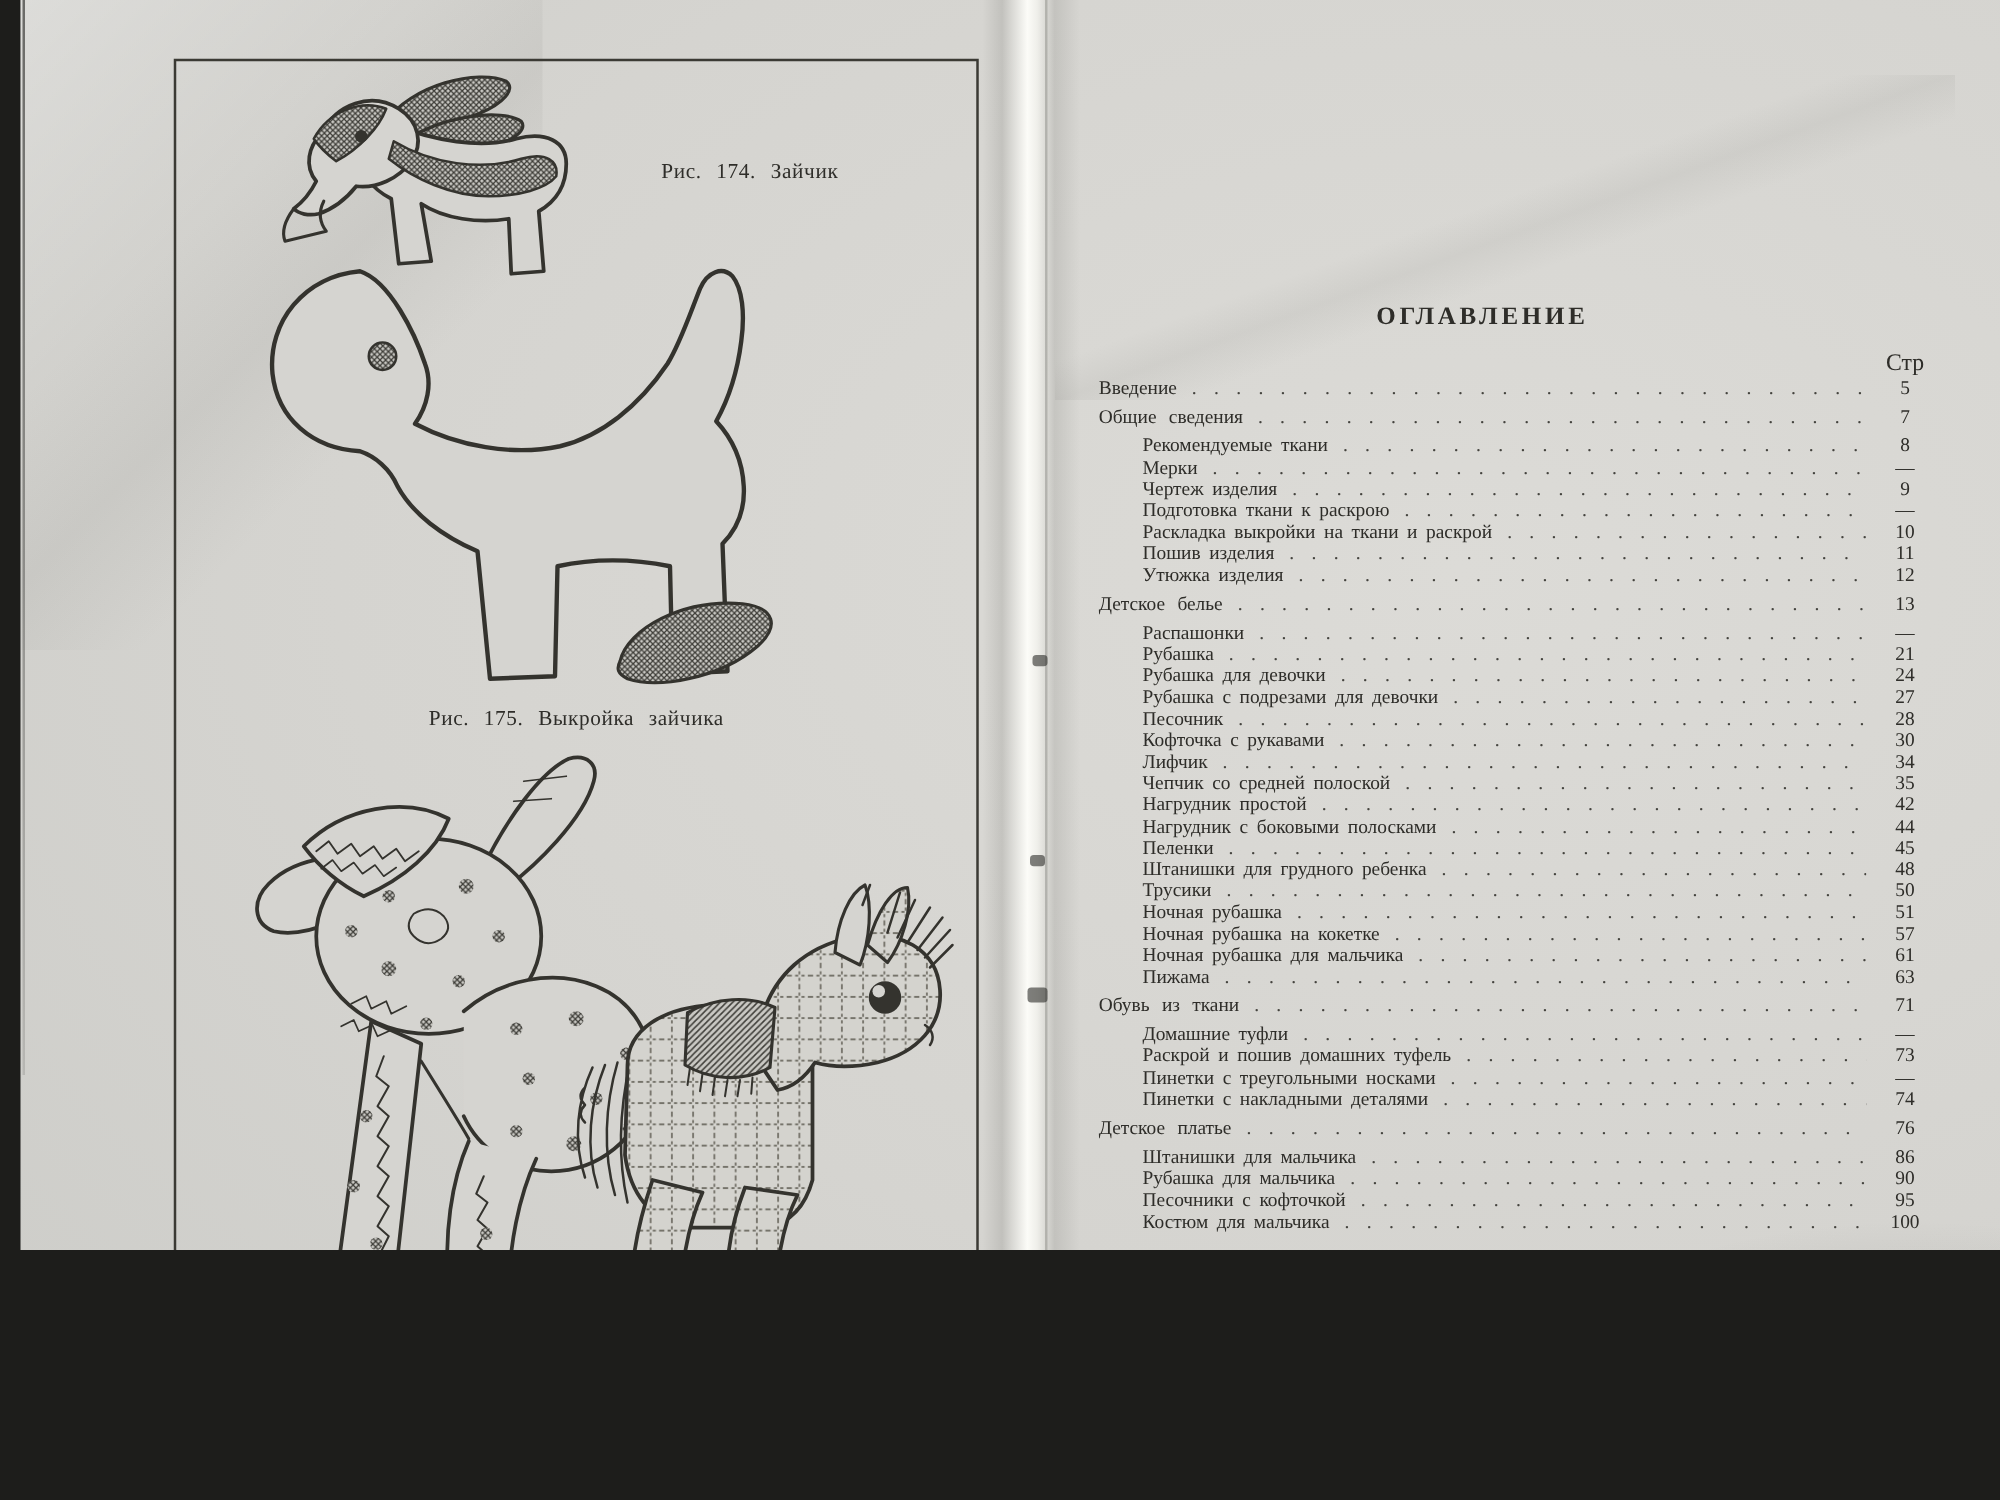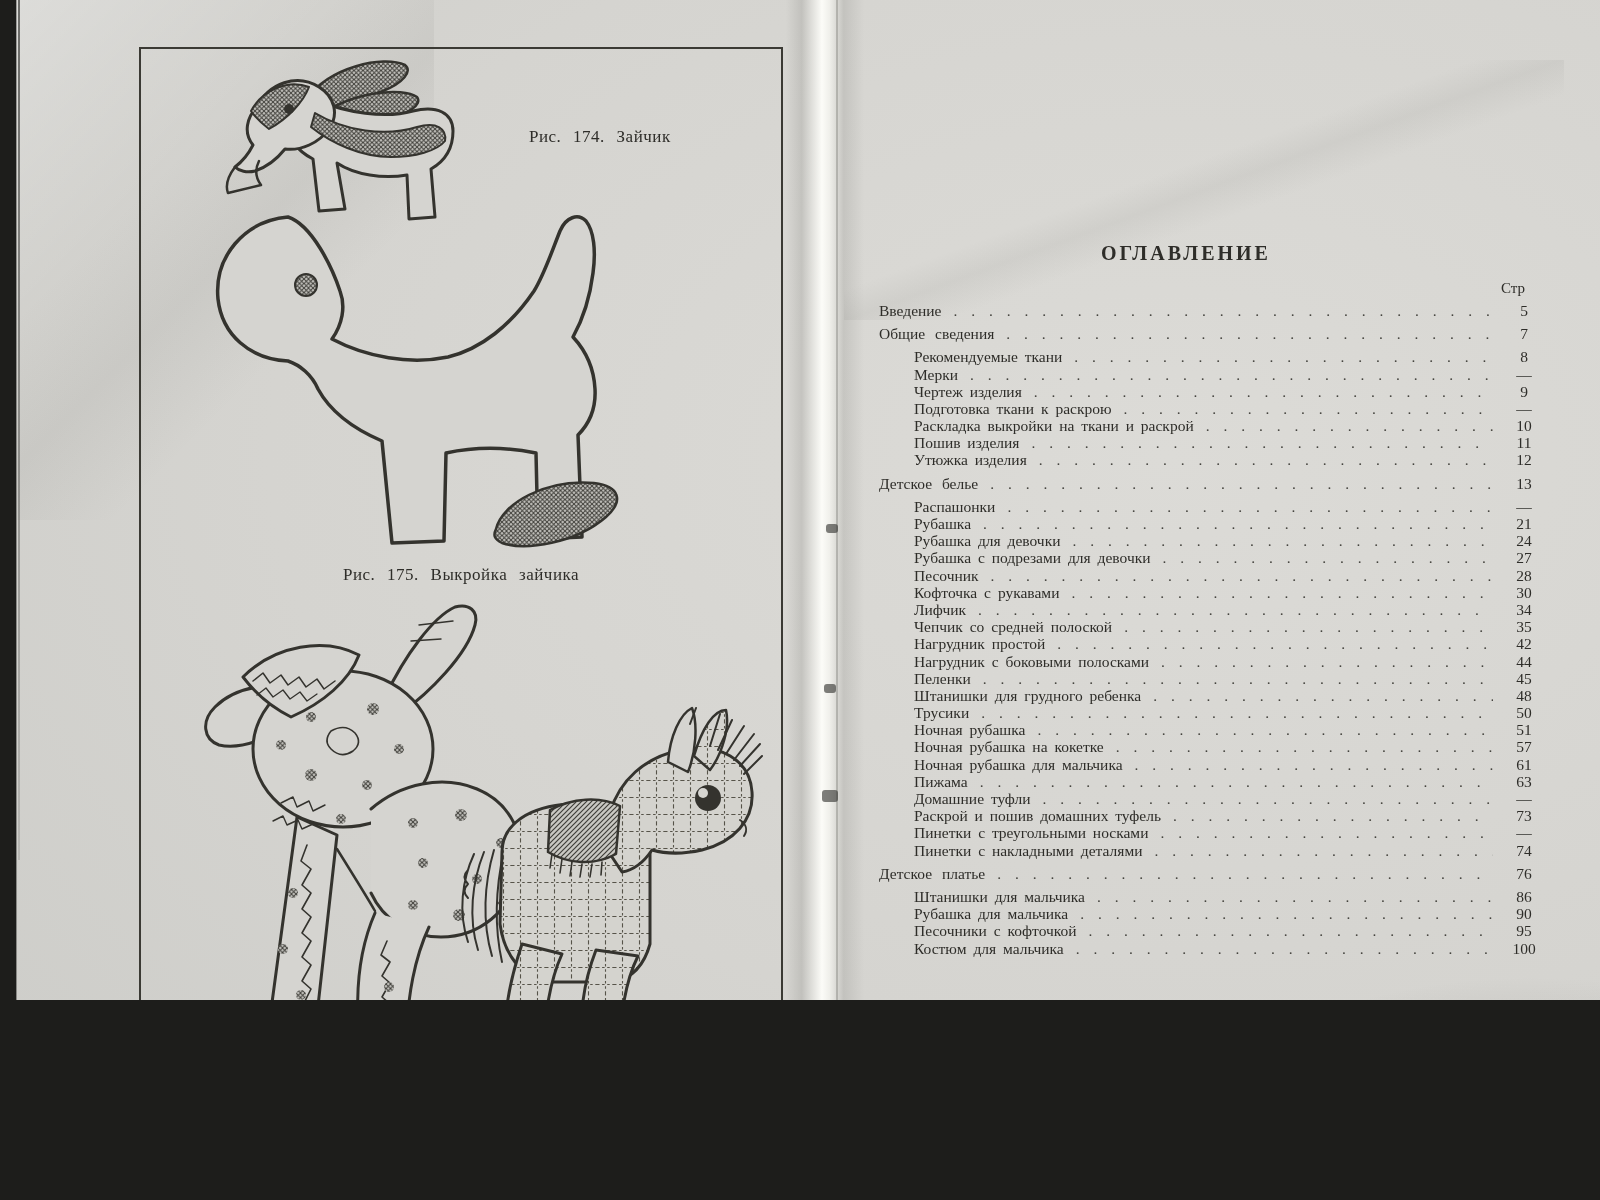--- a/index.html
+++ b/index.html
@@ -29,23 +29,23 @@
   
   .frame{position:absolute;left:125px;top:47px;width:640px;height:1040px;
          border:2px solid #3b3a34;}
   .frame svg{position:absolute;overflow:visible;}
   .caption{position:absolute;color:#2e2d29;font-size:17px;white-space:nowrap;
            word-spacing:7px;letter-spacing:.5px;}
   
   .toc{position:absolute;left:865px;top:238px;width:668px;color:#2e2d29;}
   .toc-title{position:absolute;left:0;right:54px;top:4px;margin:0;text-align:center;
              font-size:20px;font-weight:bold;letter-spacing:3px;}
-  .col-header{position:absolute;top:42px;right:0;width:46px;text-align:left;font-size:15px;}
+  .col-header{position:absolute;top:42px;right:0;width:46px;text-align:center;font-size:19px;}
   #toc-list{position:absolute;left:0;right:0;top:58px;}
-  .toc-row{display:flex;align-items:flex-end;height:17.2px;line-height:17.2px;font-size:15.5px;}
+  .toc-row{display:flex;align-items:center;height:17.2px;line-height:17.2px;font-size:15.5px;}
   .toc-row.lvl0{margin:6px 0;}
   .toc-row .toc-label{white-space:nowrap;word-spacing:3px;}
   .toc-row.lvl0 .toc-label{word-spacing:6px;}
   .toc-row.lvl1 .toc-label{padding-left:35px;}
   .toc-dots{flex:1;overflow:hidden;white-space:nowrap;color:#44433e;margin:0 8px 0 12px;}
   .toc-dots::after{content:". . . . . . . . . . . . . . . . . . . . . . . . . . . . . . . . . . . . . . . . . . . . . . . . . . . .";letter-spacing:5px;}
   .toc-page{width:46px;text-align:center;flex:0 0 auto;}
   .folio{position:absolute;top:847px;right:28px;width:46px;text-align:center;font-size:16px;}
   
   .watermark{position:absolute;right:6px;bottom:6px;z-index:20;
@@ -311,20 +311,25 @@
           <div class="toc-row lvl1">
             <span class="toc-label">Ночная рубашка для мальчика</span>
             <span class="toc-dots"></span>
             <span class="toc-page">61</span>
           </div>
           <div class="toc-row lvl1">
             <span class="toc-label">Пижама</span>
             <span class="toc-dots"></span>
             <span class="toc-page">63</span>
           </div>
+          <div class="toc-row lvl0">
+            <span class="toc-label">Обувь из ткани</span>
+            <span class="toc-dots"></span>
+            <span class="toc-page">71</span>
+          </div>
           <div class="toc-row lvl1">
             <span class="toc-label">Домашние туфли</span>
             <span class="toc-dots"></span>
             <span class="toc-page">—</span>
           </div>
           <div class="toc-row lvl1">
             <span class="toc-label">Раскрой и пошив домашних туфель</span>
             <span class="toc-dots"></span>
             <span class="toc-page">73</span>
           </div>

